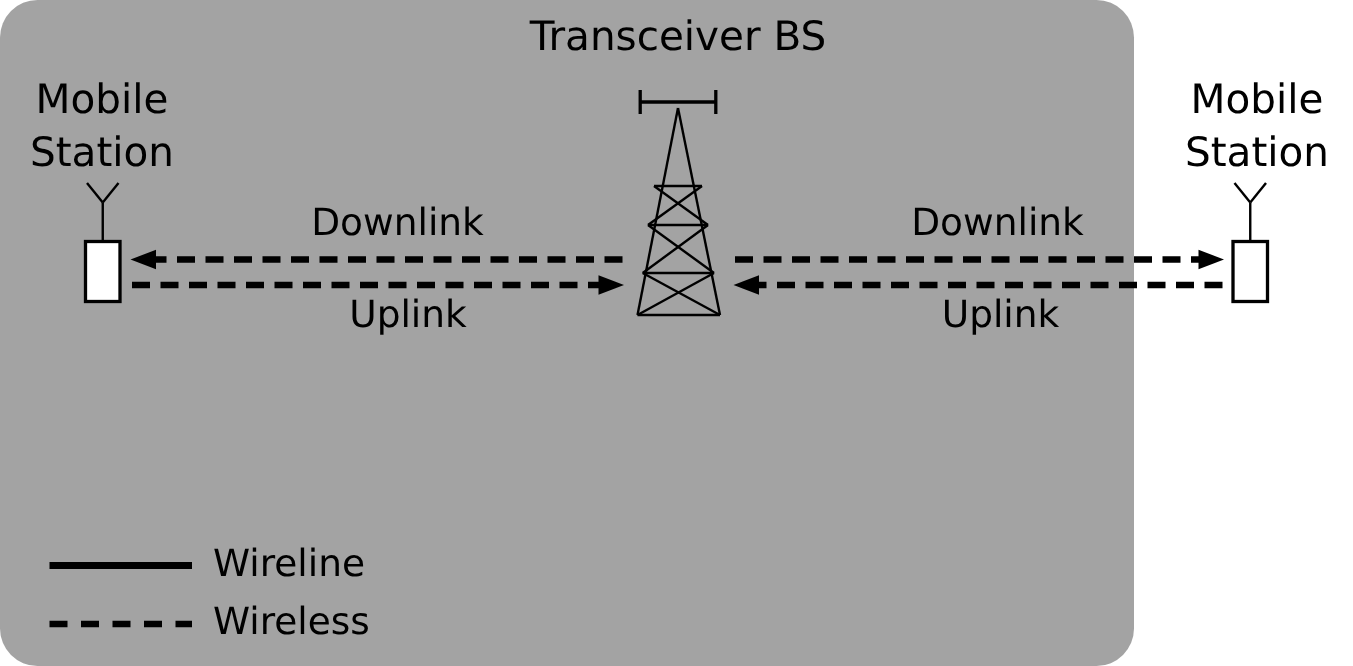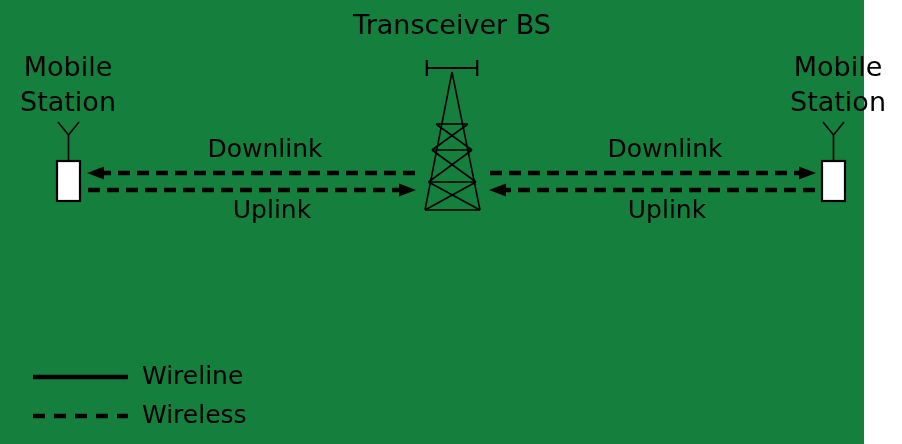--- a/index.html
+++ b/index.html
@@ -9,23 +9,24 @@
   }
   body {
     width: 902px;
     height: 444px;
     font-family: "DejaVu Sans", sans-serif;
     color: #000000;
     overflow: hidden;
   }
   #diagram-root {
     position: relative;
-    width: 864px;
+    width: 756px;
     height: 444px;
-    background: #15803d;
+    background: #a3a3a3;
+    border-radius: 25px;
   }
   #diagram-svg {
     position: absolute;
     top: 0;
     left: 0;
     width: 902px;
     height: 444px;
     display: block;
   }
   .dg-text {

